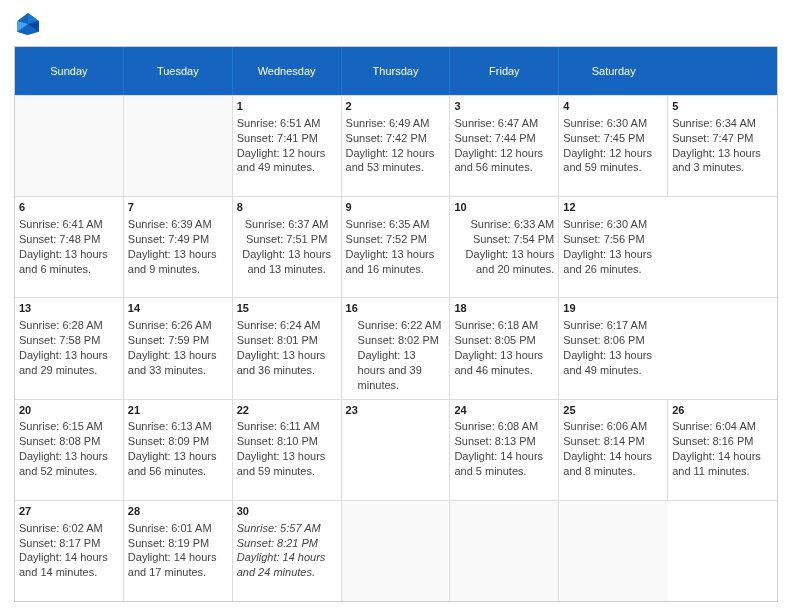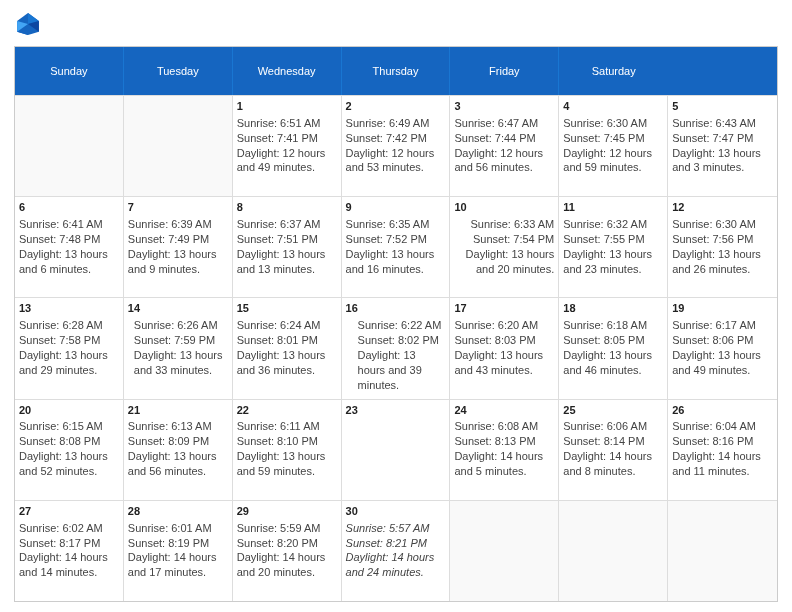--- a/index.html
+++ b/index.html
@@ -163,101 +163,89 @@
 Daylight: 12 hours and 56 minutes.</div>
           </div>
           <div class="cal-cell">
             <div class="day-num">4</div>
             <div class="cell-text" style="white-space: pre-line;">Sunrise: 6:30 AM
 Sunset: 7:45 PM
 Daylight: 12 hours and 59 minutes.</div>
           </div>
           <div class="cal-cell">
             <div class="day-num">5</div>
-            <div class="cell-text" style="white-space: pre-line;">Sunrise: 6:43 AM
+            <div class="cell-text" style="white-space: pre-line;">Sunrise: 6:34 AM
 Sunset: 7:47 PM
 Daylight: 13 hours and 3 minutes.</div>
           </div>
         </div>
         <div class="cal-row">
           <div class="cal-cell">
             <div class="day-num">6</div>
             <div class="cell-text" style="white-space: pre-line;">Sunrise: 6:41 AM
 Sunset: 7:48 PM
 Daylight: 13 hours and 6 minutes.</div>
           </div>
           <div class="cal-cell">
             <div class="day-num">7</div>
             <div class="cell-text" style="white-space: pre-line;">Sunrise: 6:39 AM
 Sunset: 7:49 PM
 Daylight: 13 hours and 9 minutes.</div>
           </div>
           <div class="cal-cell">
             <div class="day-num">8</div>
-            <div class="cell-text" style="white-space: pre-line;">Sunrise: 6:37 AM
+            <div class="cell-text" style="white-space: pre-line; text-align: center;">Sunrise: 6:37 AM
 Sunset: 7:51 PM
 Daylight: 13 hours and 13 minutes.</div>
           </div>
           <div class="cal-cell">
             <div class="day-num">9</div>
             <div class="cell-text" style="white-space: pre-line;">Sunrise: 6:35 AM
 Sunset: 7:52 PM
 Daylight: 13 hours and 16 minutes.</div>
           </div>
           <div class="cal-cell">
             <div class="day-num">10</div>
             <div class="cell-text" style="white-space: pre-line; text-align: right;">Sunrise: 6:33 AM
 Sunset: 7:54 PM
 Daylight: 13 hours and 20 minutes.</div>
           </div>
           <div class="cal-cell">
-            <div class="day-num">11</div>
-            <div class="cell-text" style="white-space: pre-line;">Sunrise: 6:32 AM
-Sunset: 7:55 PM
-Daylight: 13 hours and 23 minutes.</div>
-          </div>
-          <div class="cal-cell">
             <div class="day-num">12</div>
             <div class="cell-text" style="white-space: pre-line;">Sunrise: 6:30 AM
 Sunset: 7:56 PM
 Daylight: 13 hours and 26 minutes.</div>
           </div>
         </div>
         <div class="cal-row">
           <div class="cal-cell">
             <div class="day-num">13</div>
             <div class="cell-text" style="white-space: pre-line;">Sunrise: 6:28 AM
 Sunset: 7:58 PM
 Daylight: 13 hours and 29 minutes.</div>
           </div>
           <div class="cal-cell">
             <div class="day-num">14</div>
-            <div class="cell-text" style="white-space: pre-line; margin-left: 6px;">Sunrise: 6:26 AM
+            <div class="cell-text" style="white-space: pre-line;">Sunrise: 6:26 AM
 Sunset: 7:59 PM
 Daylight: 13 hours and 33 minutes.</div>
           </div>
           <div class="cal-cell">
             <div class="day-num">15</div>
             <div class="cell-text" style="white-space: pre-line;">Sunrise: 6:24 AM
 Sunset: 8:01 PM
 Daylight: 13 hours and 36 minutes.</div>
           </div>
           <div class="cal-cell">
             <div class="day-num">16</div>
             <div class="cell-text" style="white-space: pre-line; margin-left: 12px;">Sunrise: 6:22 AM
 Sunset: 8:02 PM
 Daylight: 13 hours and 39 minutes.</div>
           </div>
           <div class="cal-cell">
-            <div class="day-num">17</div>
-            <div class="cell-text" style="white-space: pre-line;">Sunrise: 6:20 AM
-Sunset: 8:03 PM
-Daylight: 13 hours and 43 minutes.</div>
-          </div>
-          <div class="cal-cell">
             <div class="day-num">18</div>
             <div class="cell-text" style="white-space: pre-line;">Sunrise: 6:18 AM
 Sunset: 8:05 PM
 Daylight: 13 hours and 46 minutes.</div>
           </div>
           <div class="cal-cell">
             <div class="day-num">19</div>
             <div class="cell-text" style="white-space: pre-line;">Sunrise: 6:17 AM
 Sunset: 8:06 PM
 Daylight: 13 hours and 49 minutes.</div>
@@ -309,26 +297,20 @@
             <div class="day-num">27</div>
             <div class="cell-text" style="white-space: pre-line;">Sunrise: 6:02 AM
 Sunset: 8:17 PM
 Daylight: 14 hours and 14 minutes.</div>
           </div>
           <div class="cal-cell">
             <div class="day-num">28</div>
             <div class="cell-text" style="white-space: pre-line;">Sunrise: 6:01 AM
 Sunset: 8:19 PM
 Daylight: 14 hours and 17 minutes.</div>
-          </div>
-          <div class="cal-cell">
-            <div class="day-num">29</div>
-            <div class="cell-text" style="white-space: pre-line;">Sunrise: 5:59 AM
-Sunset: 8:20 PM
-Daylight: 14 hours and 20 minutes.</div>
           </div>
           <div class="cal-cell">
             <div class="day-num">30</div>
             <div class="cell-text" style="white-space: pre-line; font-style: italic;">Sunrise: 5:57 AM
 Sunset: 8:21 PM
 Daylight: 14 hours and 24 minutes.</div>
           </div>
           <div class="cal-cell empty"></div>
           <div class="cal-cell empty"></div>
           <div class="cal-cell empty"></div>

